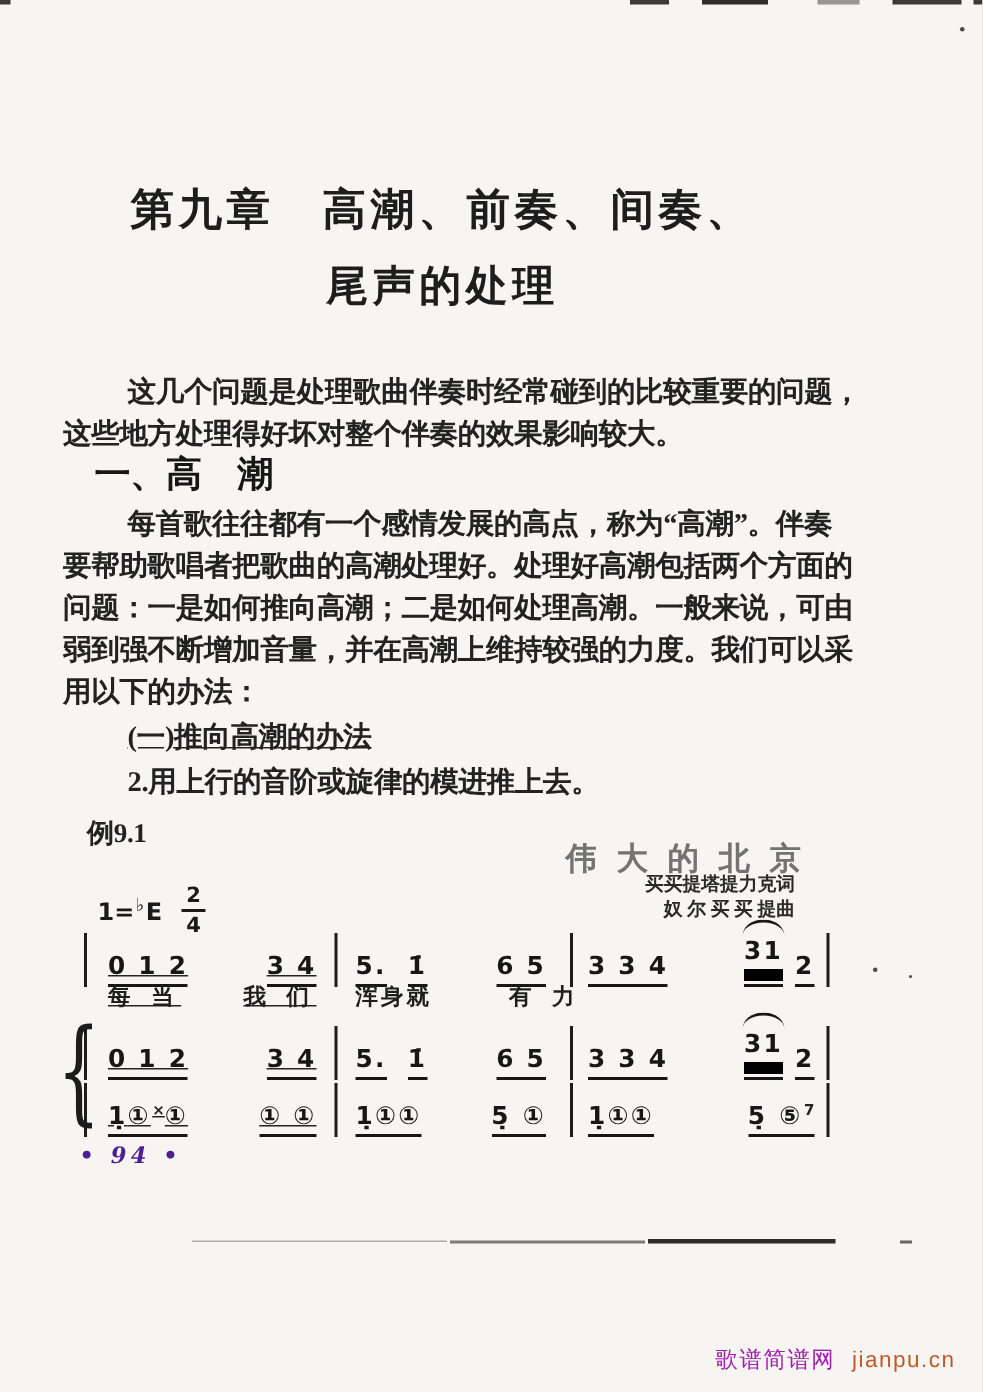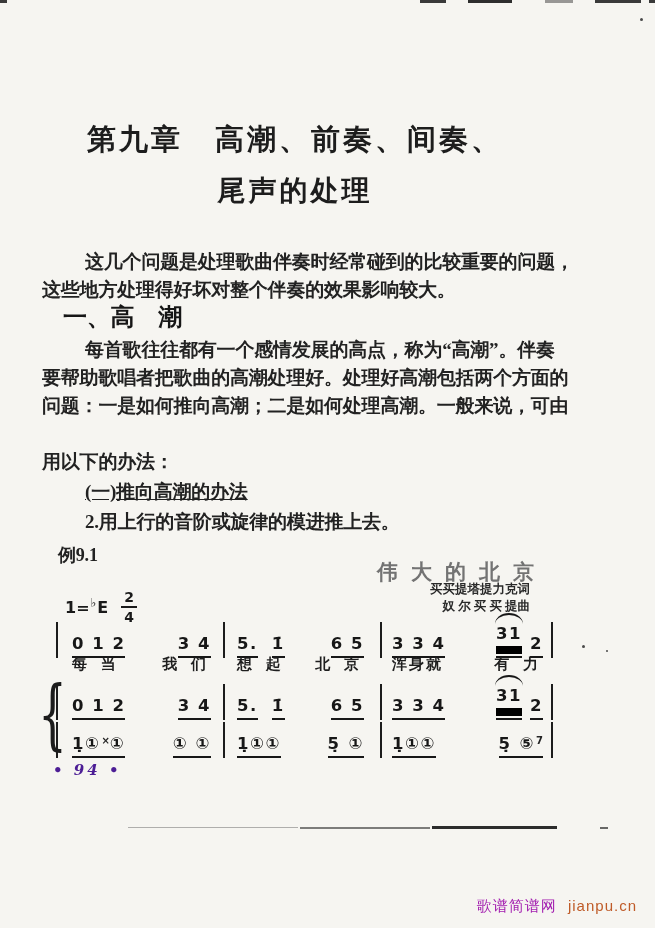--- a/index.html
+++ b/index.html
@@ -52,21 +52,21 @@
   .frac .ftop{display:block;border-bottom:2px solid #1a1a1a;padding:0 3px 2px;}
   .frac .fbot{display:block;padding-top:2px;}
   .row{position:absolute;left:11px;display:flex;align-items:flex-end;}
   .row-melody{top:32px;}
   .row-lyrics{top:64px;}
   .row-rh{top:94px;}
   .row-lh{top:132px;}
   .bar{width:2px;height:36px;background:#1c1c1c;}
   .row-lyrics .bar{visibility:hidden;height:20px;}
   .meas{display:flex;justify-content:space-between;align-items:flex-end;box-sizing:border-box;}
-  .m1{width:165px;padding:0 12px 0 14px;}
+  .m1{width:165px;padding:0 12px 0 14px;text-decoration:underline;}
   .m2{width:155px;padding:0 16px 0 12px;}
   .m3{width:169px;padding:0 8px 0 10px;}
   .grp{display:inline-flex;align-items:flex-end;}
   .note{
     font-family:"DejaVu Sans",sans-serif;font-weight:bold;font-size:16.5px;
     line-height:20px;letter-spacing:1.5px;color:#171717;white-space:pre;
   }
   .u{border-bottom:2px solid #171717;padding-bottom:2px;}
   .uu{display:inline-block;border-bottom:8px solid #000000;padding-bottom:2px;}
   .gap14{margin-left:14px;}
@@ -116,20 +116,21 @@
 
   <div class="title-line title-1">第九章　高潮、前奏、间奏、</div>
   <div class="title-line title-2">尾声的处理</div>
 
   <div class="tline indent" style="top:250px;">这几个问题是处理歌曲伴奏时经常碰到的比较重要的问题，</div>
   <div class="tline" style="top:278px;">这些地方处理得好坏对整个伴奏的效果影响较大。</div>
   <div class="tline heading" style="top:306px;">一、高　潮</div>
   <div class="tline indent" style="top:338px;">每首歌往往都有一个感情发展的高点，称为“高潮”。伴奏</div>
   <div class="tline" style="top:366px;">要帮助歌唱者把歌曲的高潮处理好。处理好高潮包括两个方面的</div>
   <div class="tline" style="top:394px;">问题：一是如何推向高潮；二是如何处理高潮。一般来说，可由</div>
+  <div class="tline" style="top:422px;">弱到强不断增加音量，并在高潮上维持较强的力度。我们可以采</div>
   <div class="tline" style="top:450px;">用以下的办法：</div>
   <div class="tline subhead" style="top:480px;">(一)推向高潮的办法</div>
   <div class="tline indent" style="top:510px;">2.用上行的音阶或旋律的模进推上去。</div>
   <div class="tline example" style="top:544px;">例9.1</div>
 
   <div class="song-title">伟大的北京</div>
   <div class="credits">
     <div>买买提塔提力克词</div>
     <div>奴 尔 买 买 提曲</div>
   </div>
@@ -180,24 +181,20 @@
       <div class="bar"></div>
     </div>
 
     <div class="row row-lyrics">
       <div class="bar"></div>
       <div class="meas m1">
         <span class="lyr">每 当</span>
         <span class="lyr">我 们</span>
       </div>
       <div class="bar"></div>
-      <div class="meas m2">
-        <span class="lyr">想 起</span>
-        <span class="lyr">北 京</span>
-      </div>
       <div class="bar"></div>
       <div class="meas m3">
         <span class="lyr tight">浑身就</span>
         <span class="lyr">有 力</span>
       </div>
       <div class="bar"></div>
     </div>
 
     <div class="brace">{</div>
 

